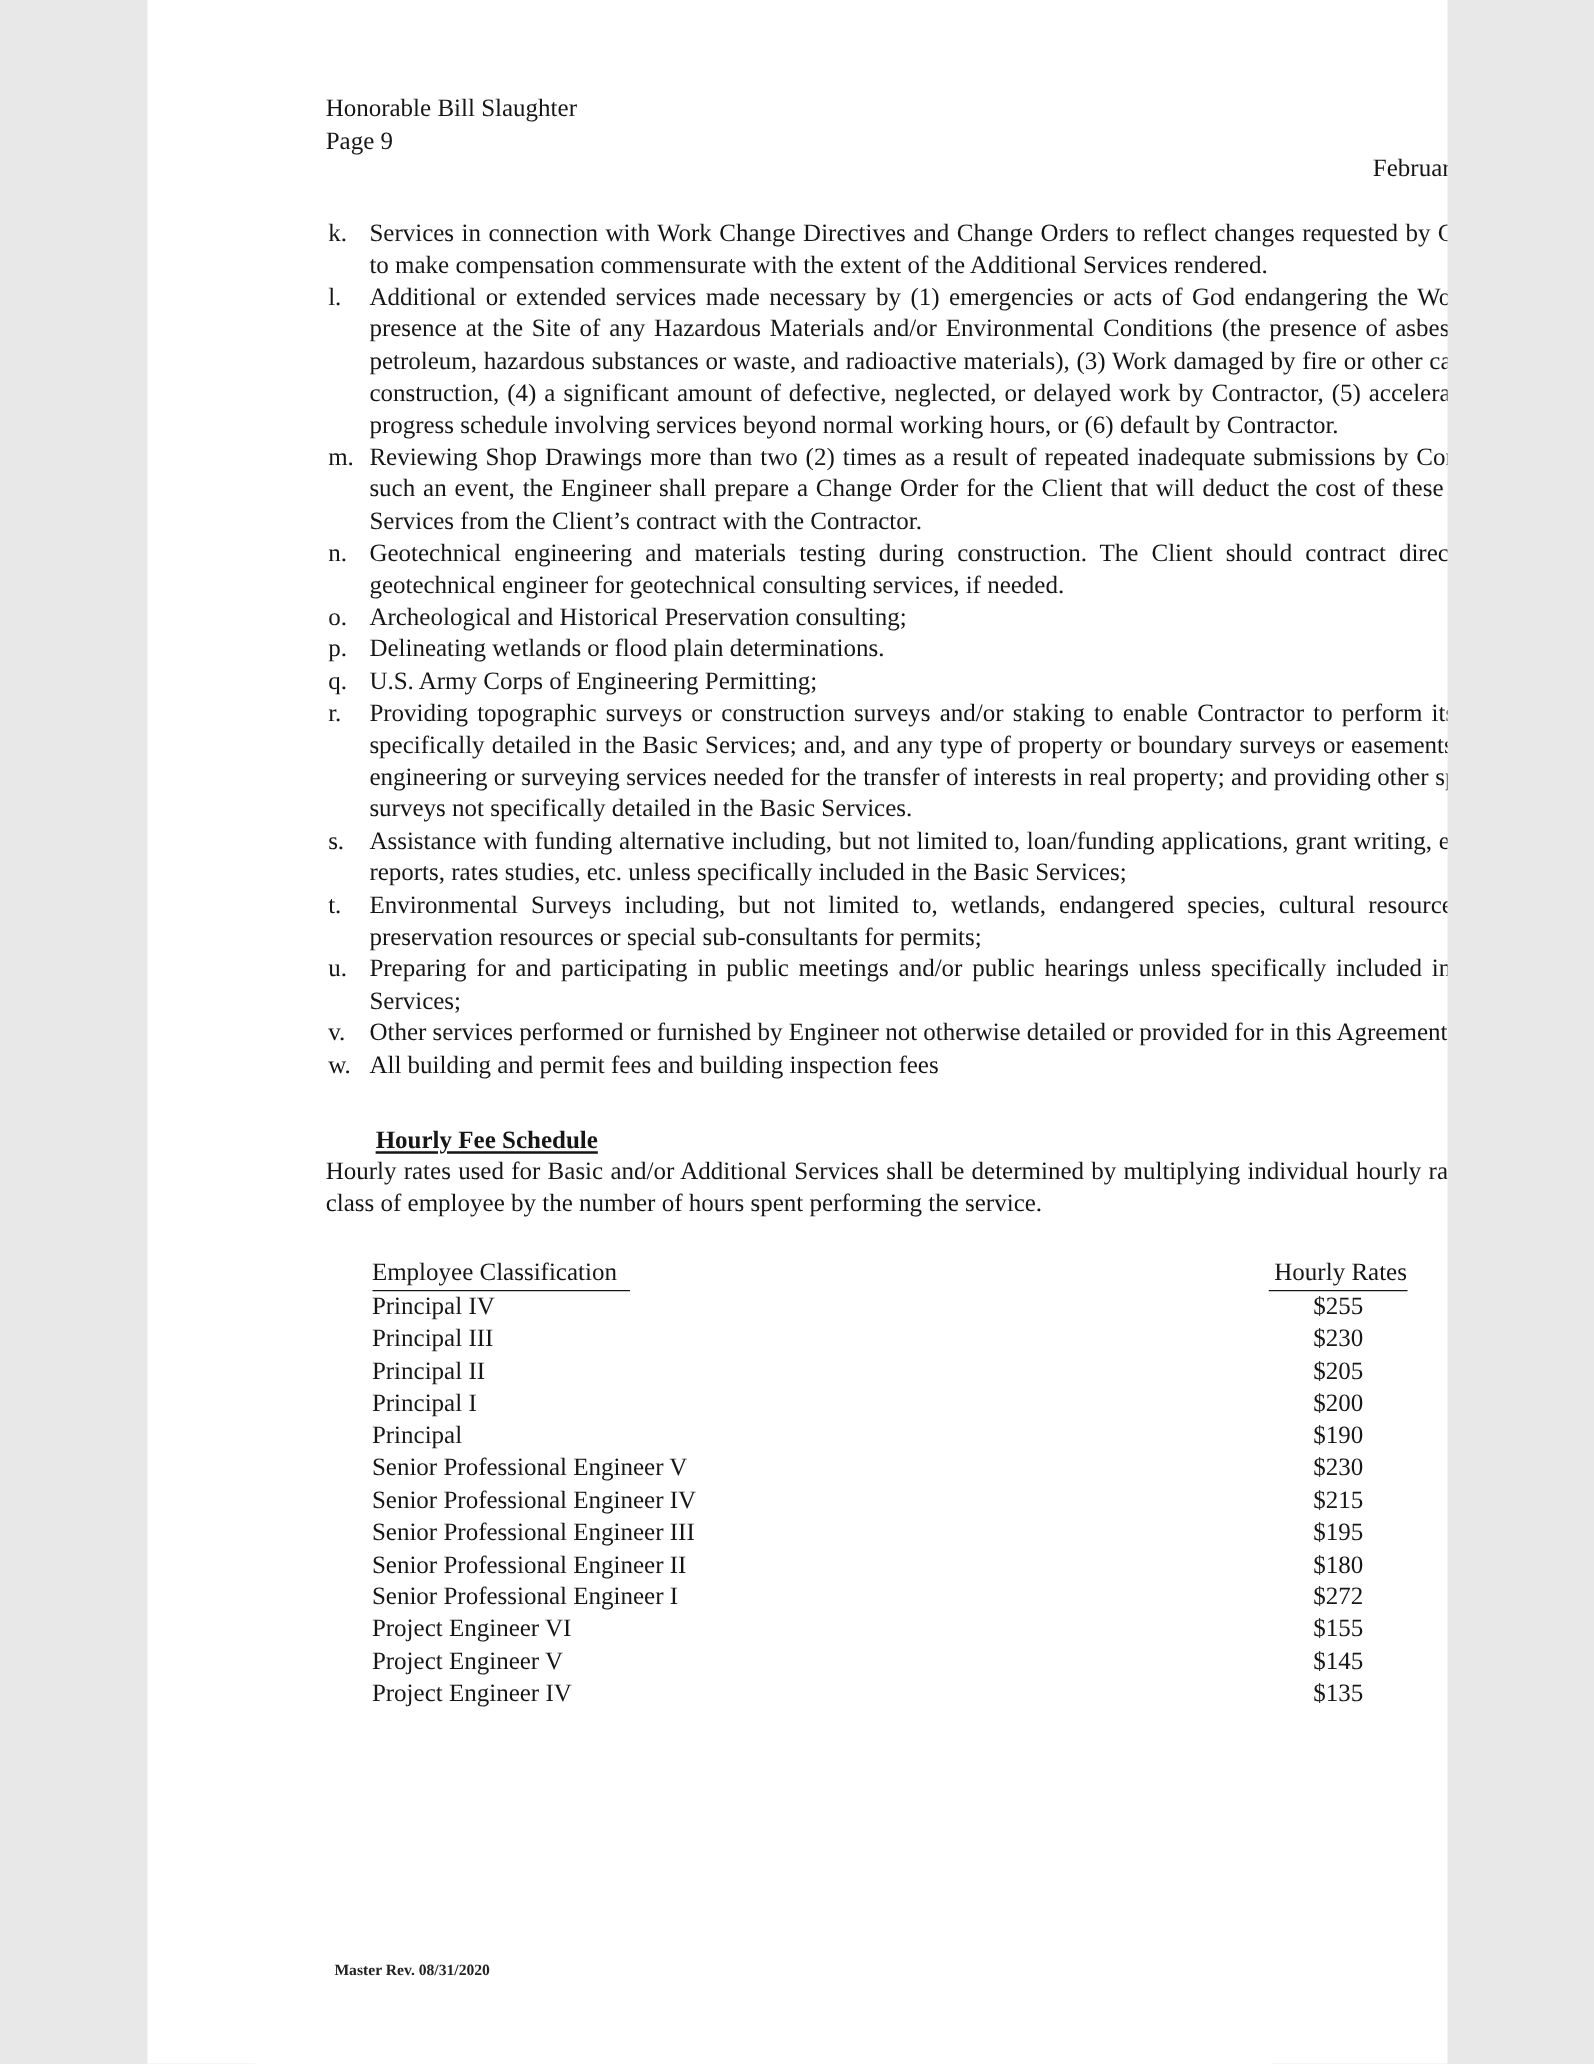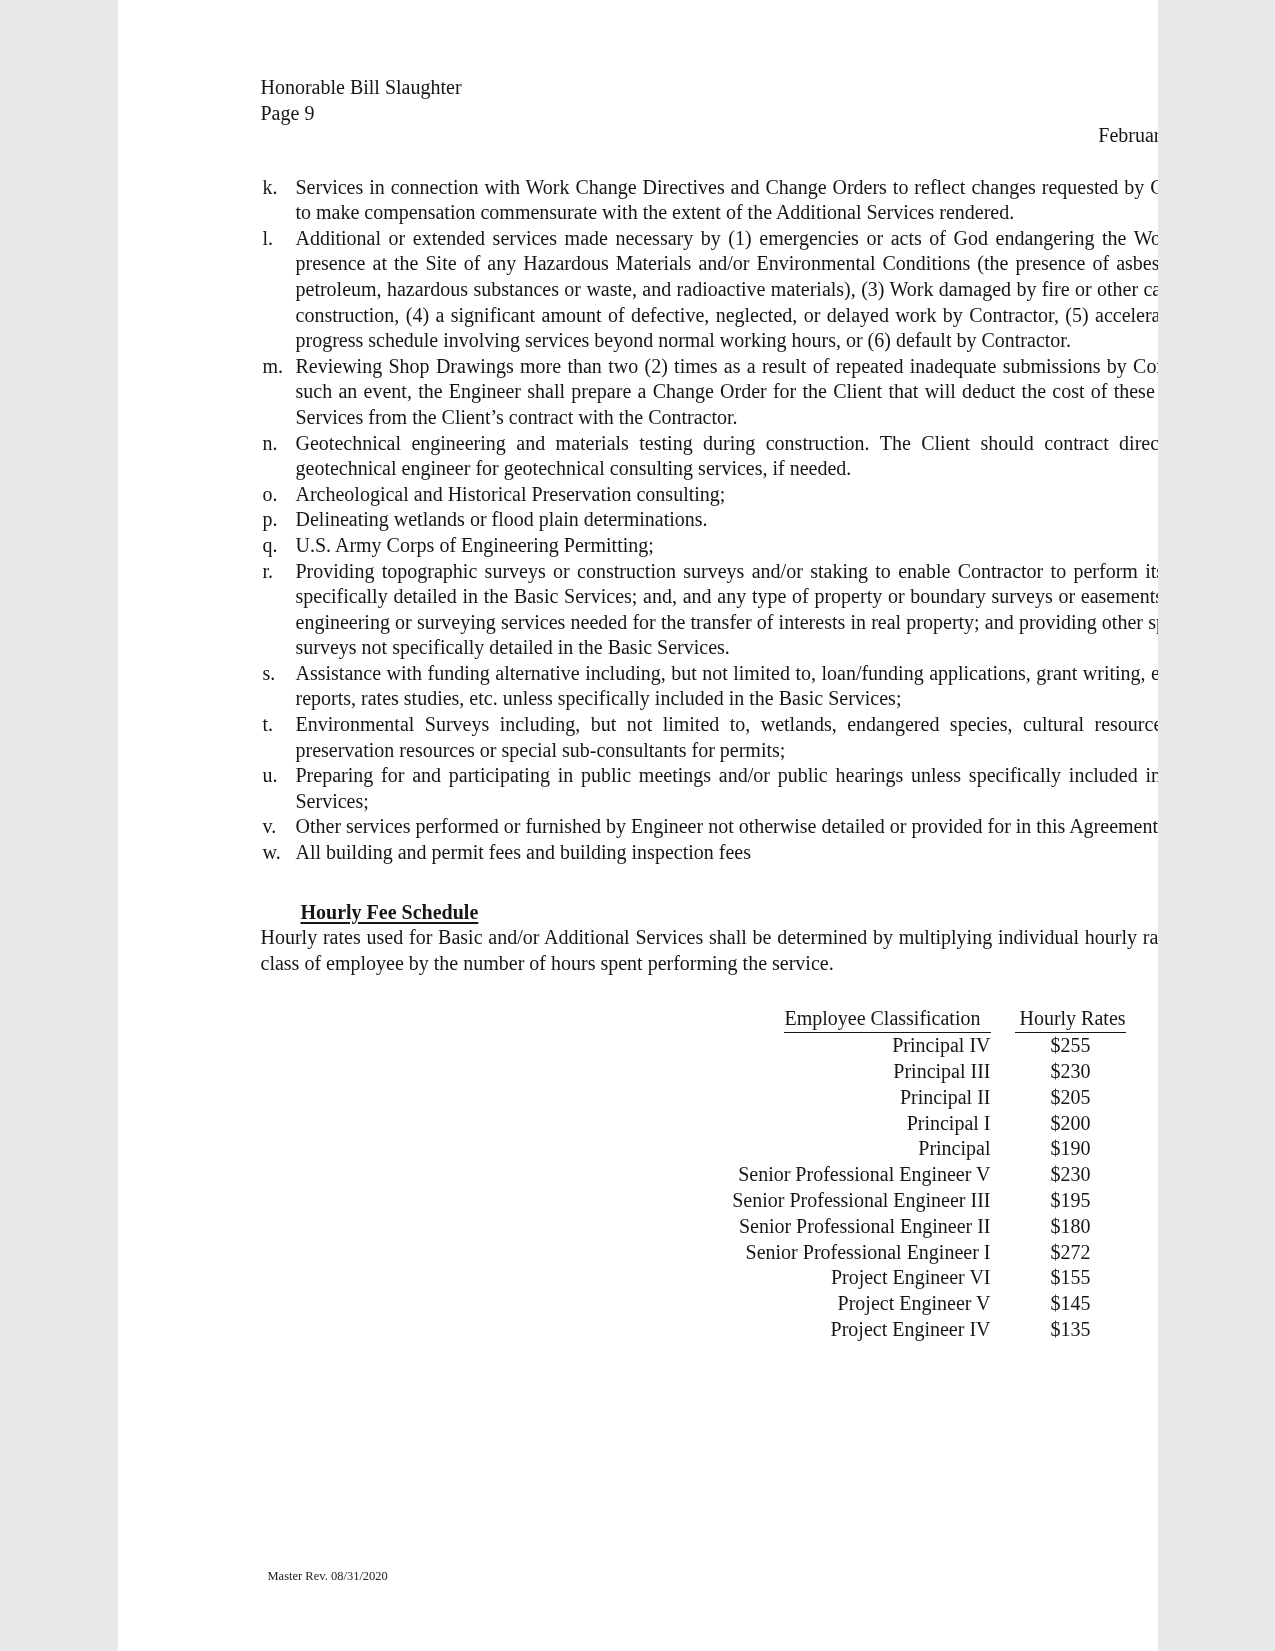--- a/index.html
+++ b/index.html
@@ -64,21 +64,20 @@
     margin-top: 30px;
     padding-left: 37px;
   }
   .fee-row {
     display: flex;
     justify-content: space-between;
     line-height: 25.8px;
   }
   .fee-row .cls-cell {
     flex: 1;
-    text-align: right;
   }
   .fee-row .rate-cell {
     width: 160px;
     text-align: center;
     margin-right: 95px;
   }
   .fee-header .cls-cell span,
   .fee-header .rate-cell span {
     display: inline-block;
     border-bottom: 1.5px solid #161616;
@@ -88,20 +87,21 @@
     padding-right: 0;
     padding-left: 4px;
   }
   .doc-footer {
     position: absolute;
     left: 150px;
     top: 1568px;
     font-size: 12.5px;
     line-height: 16px;
     color: #222222;
+    font-weight: bold;
   }
 </style>
 </head>
 <body>
 
 <div class="page">
   <div class="content">
 
     <div class="doc-header">
       <div class="left-block">
@@ -217,20 +217,24 @@
           <div class="fee-row">
             <div class="cls-cell">Principal</div>
             <div class="rate-cell">$190</div>
           </div>
 
           <div class="fee-row">
             <div class="cls-cell">Senior Professional Engineer V</div>
             <div class="rate-cell">$230</div>
           </div>
 
+          <div class="fee-row">
+            <div class="cls-cell">Senior Professional Engineer IV</div>
+            <div class="rate-cell">$215</div>
+          </div>
 
           <div class="fee-row">
             <div class="cls-cell">Senior Professional Engineer III</div>
             <div class="rate-cell">$195</div>
           </div>
 
           <div class="fee-row">
             <div class="cls-cell">Senior Professional Engineer II</div>
             <div class="rate-cell">$180</div>
           </div>

